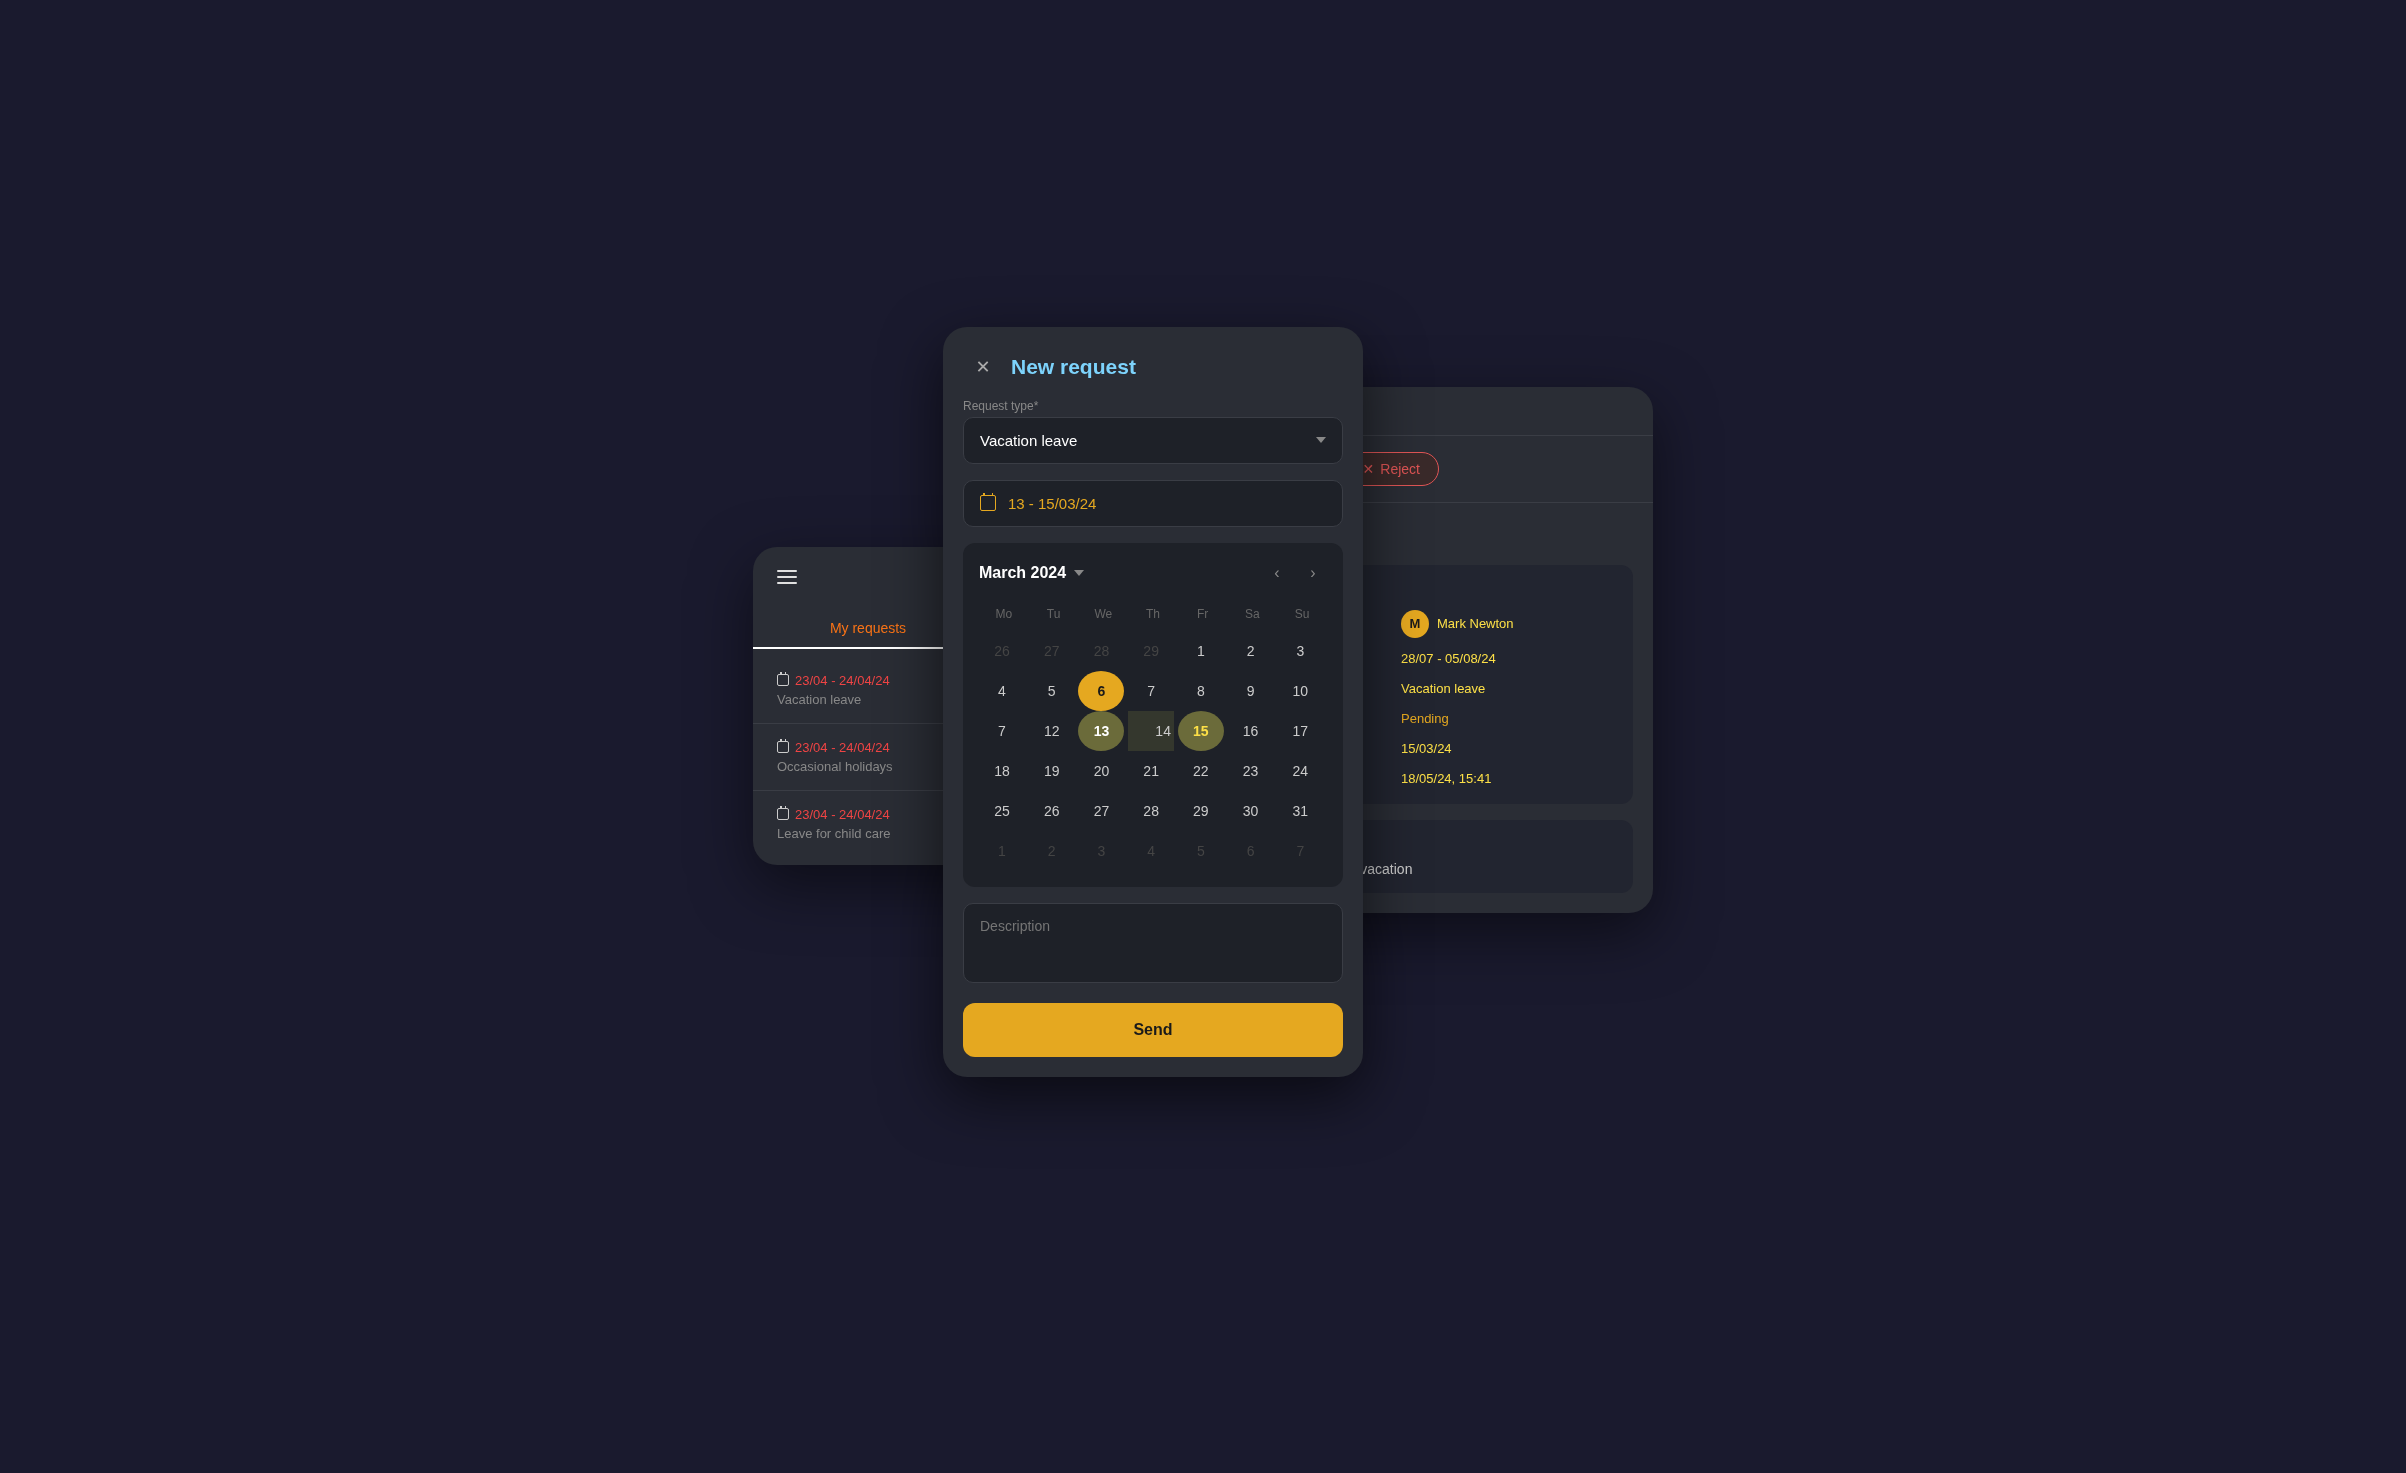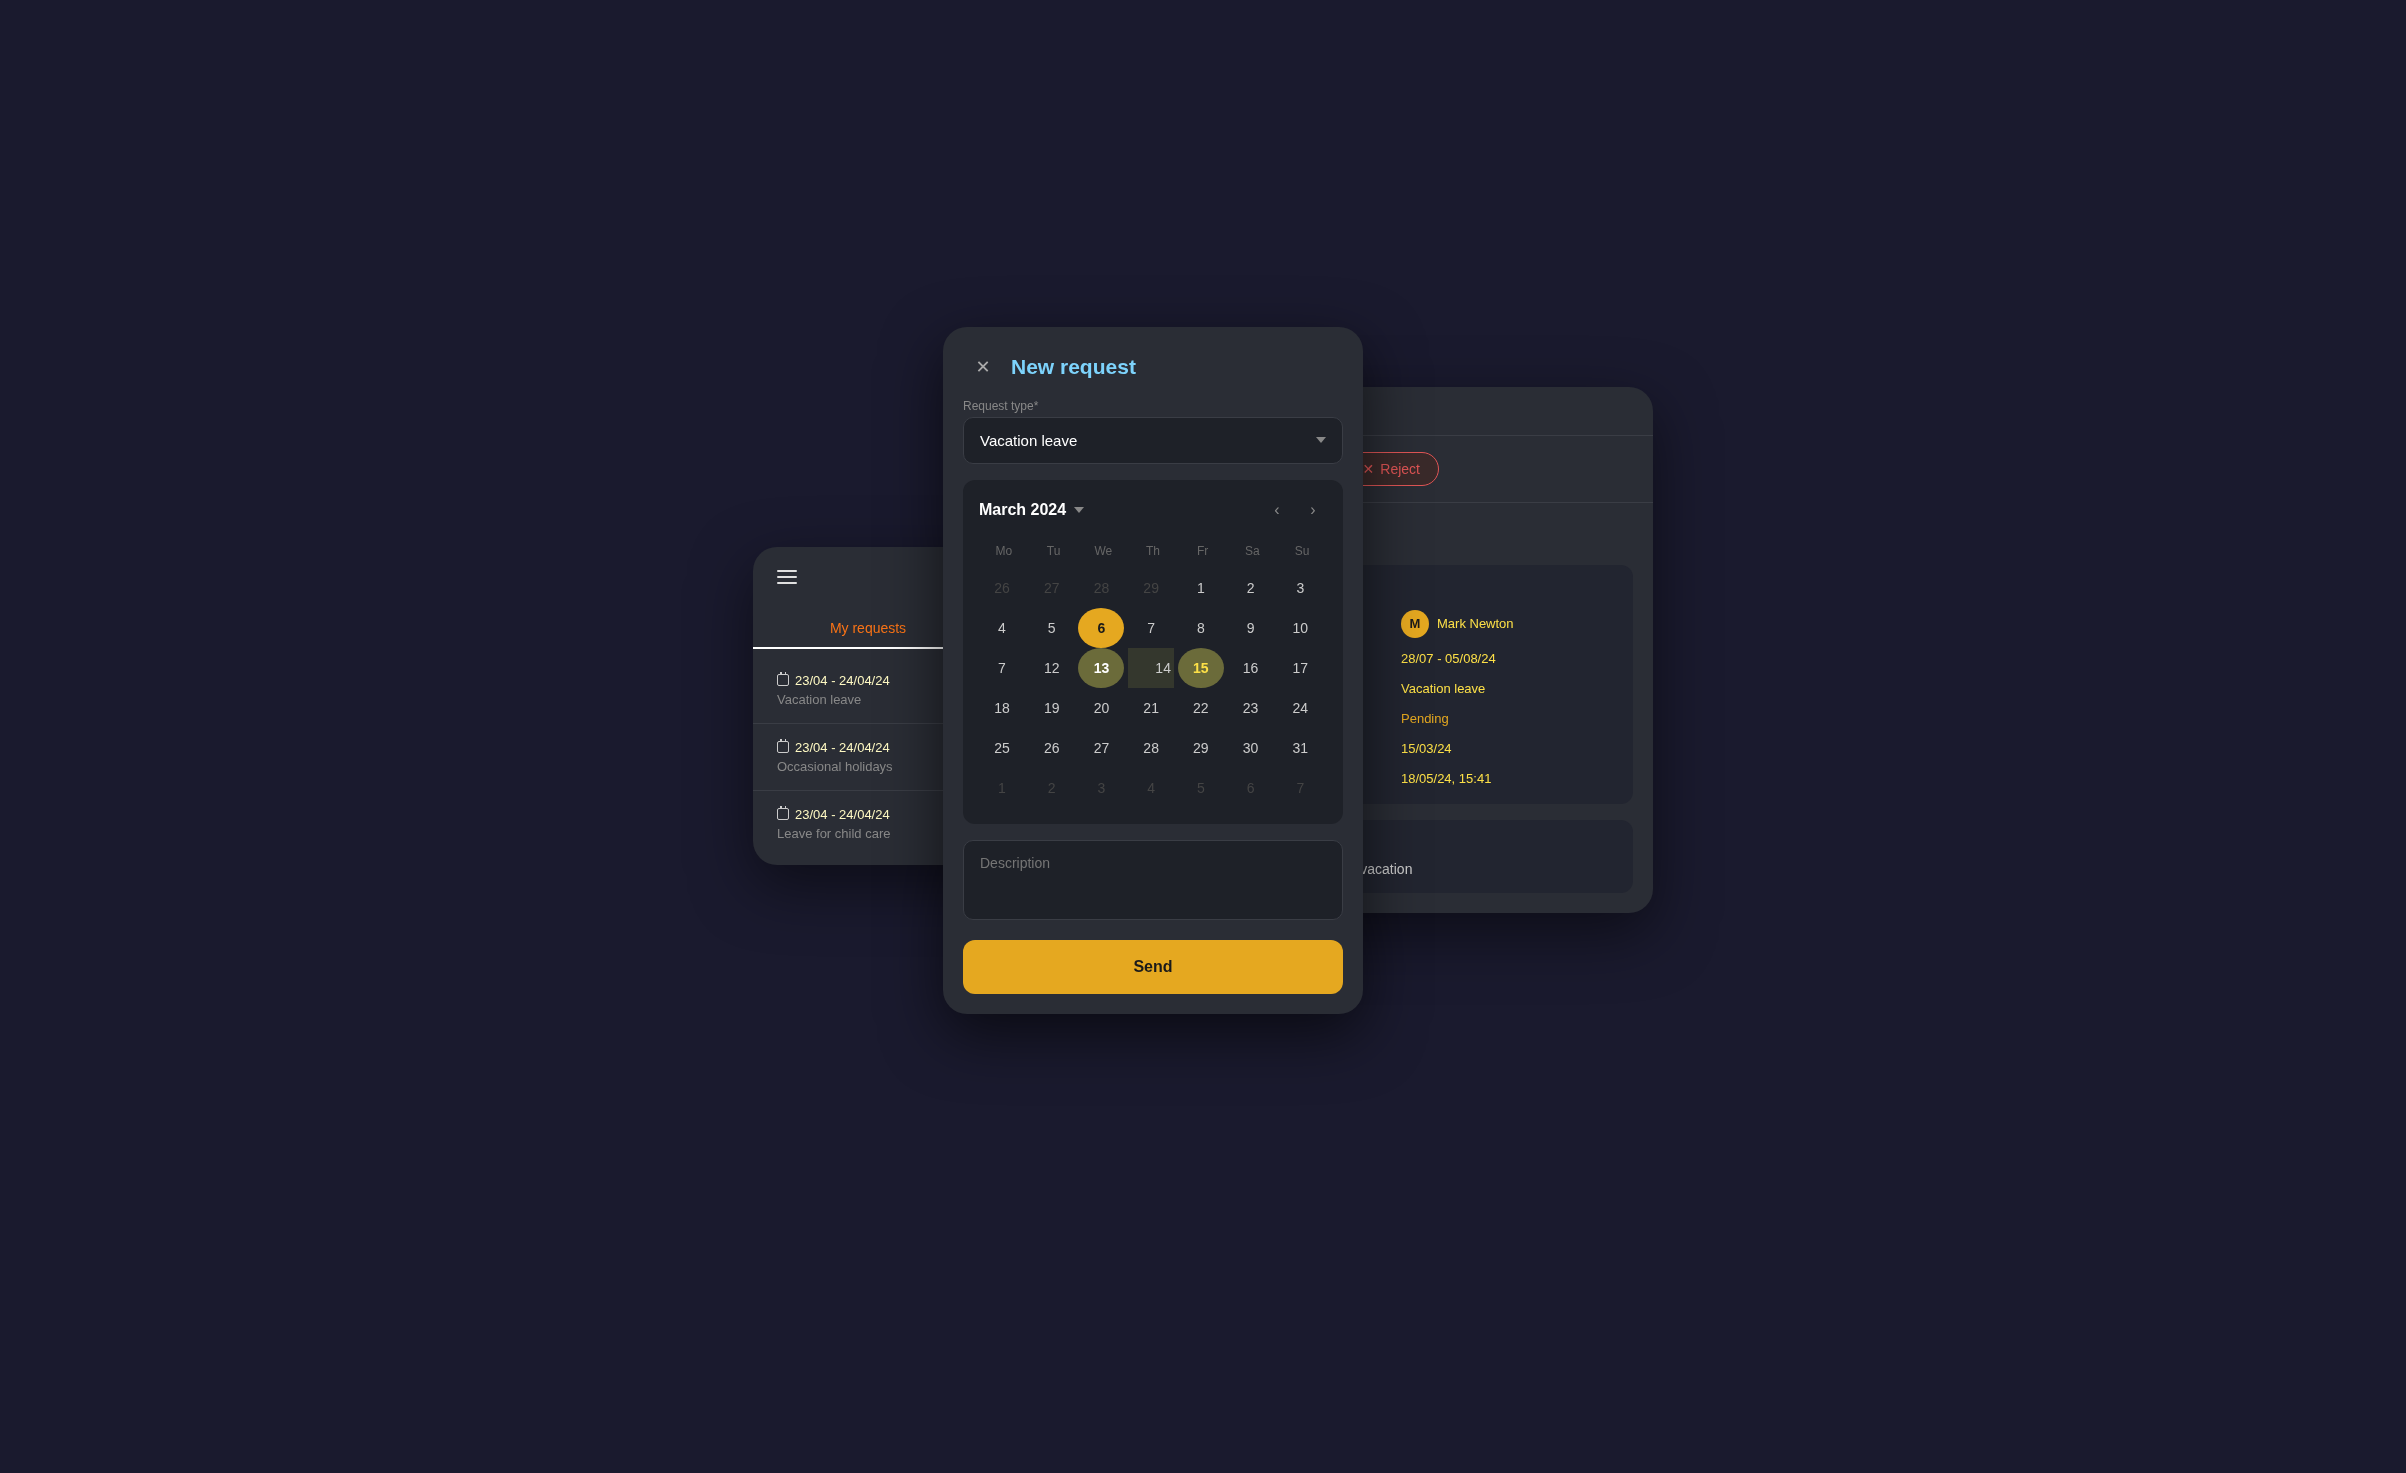--- a/index.html
+++ b/index.html
@@ -111,21 +111,21 @@
       justify-content: space-between;
     }
 
     .request-item:last-child {
       border-bottom: none;
     }
 
     .request-info {}
     .request-date {
       font-size: 13px;
-      color: #fef9c3;
+      color: #ef4444;
       display: flex;
       align-items: center;
       gap: 6px;
       margin-bottom: 4px;
     }
     .cal-icon-small {
       width: 12px;
       height: 12px;
       border: 1.5px solid #cccccc;
       border-radius: 2px;
@@ -651,20 +651,26 @@
 
     <div class="modal-body">
       <div class="form-group">
         <div class="form-label">Request type*</div>
         <div class="select-field">
           <span>Vacation leave</span>
           <span class="chevron-down"></span>
         </div>
       </div>
 
+      <div class="form-group">
+        <div class="date-field">
+          <span class="cal-icon-med"></span>
+          <span>13 - 15/03/24</span>
+        </div>
+      </div>
 
       <div class="calendar-container">
         <div class="calendar-nav">
           <div class="cal-month">
             <span>March 2024</span>
             <span class="chevron-down"></span>
           </div>
           <div class="cal-arrows">
             <div class="cal-arrow">‹</div>
             <div class="cal-arrow">›</div>

